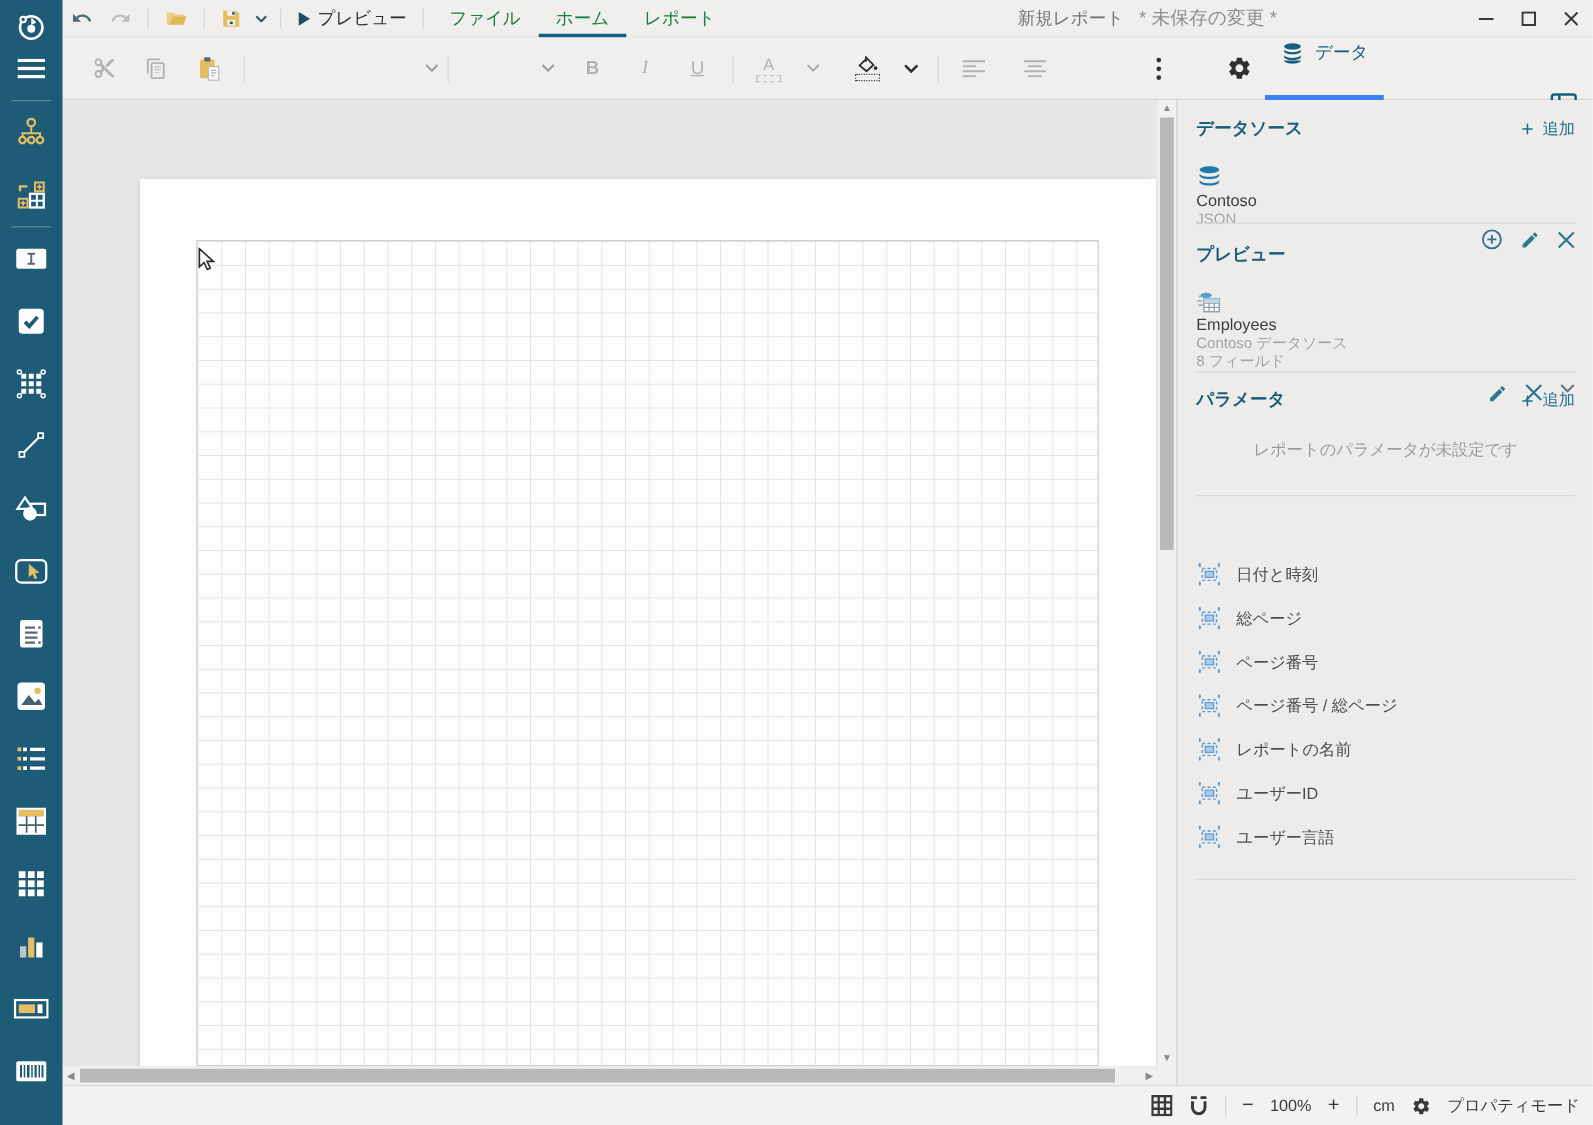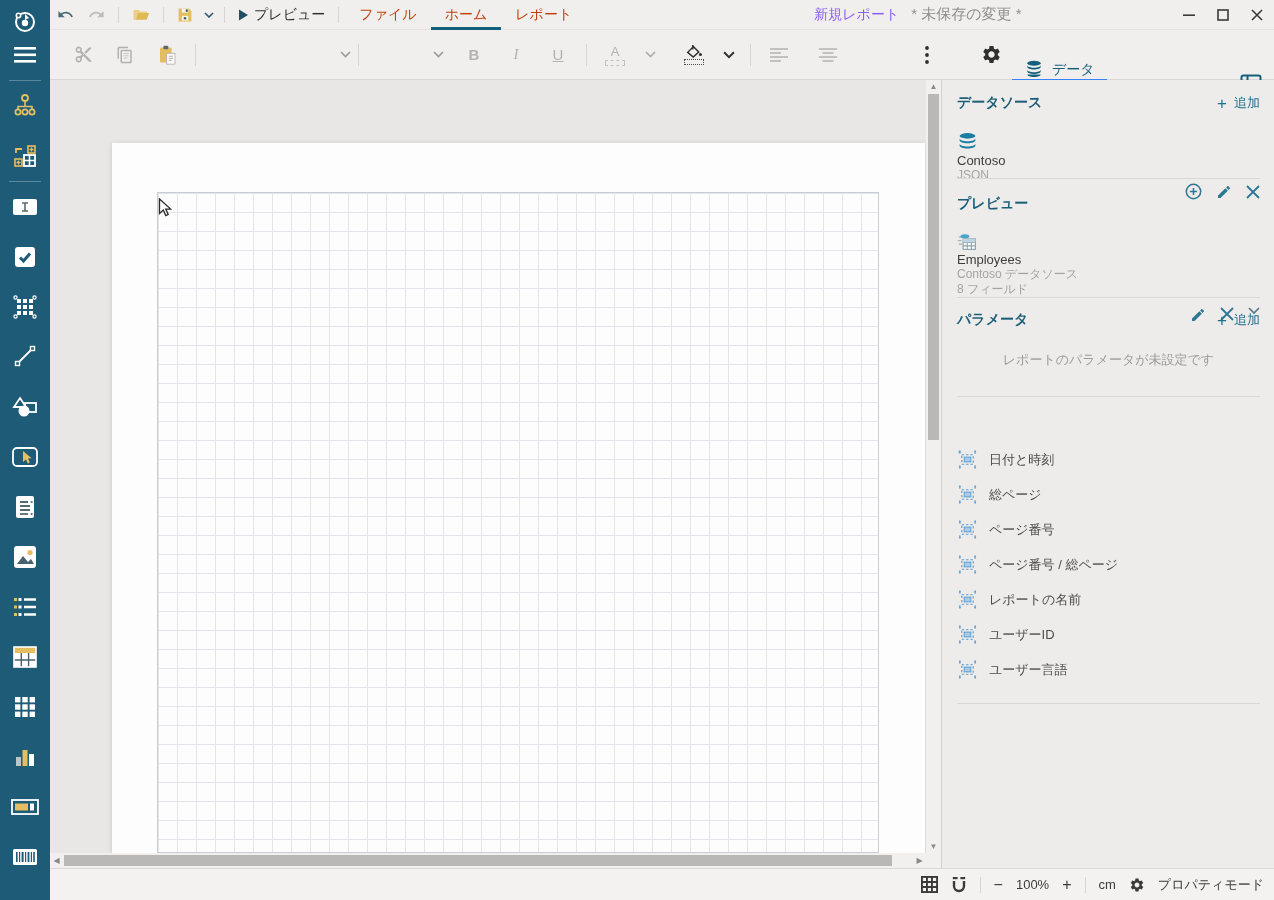--- a/index.html
+++ b/index.html
@@ -15,45 +15,45 @@
 
   
   .sidebar { position:absolute; left:0; top:0; width:50px; height:900px; background:#1e5b76; z-index:6; }
   .sb-item { position:absolute; left:0; width:50px; height:36px; display:flex; align-items:center; justify-content:center; cursor:pointer; }
   .sb-divider { position:absolute; left:9px; width:32px; height:1px; background:rgba(255,255,255,.28); }
 
   
   .titlebar { position:absolute; left:50px; top:0; right:0; height:30px; background:#f0efee; display:flex; align-items:center; border-bottom:1px solid #e6e5e3; }
   .tb-btn { height:28px; display:flex; align-items:center; justify-content:center; padding:10px 7px; cursor:pointer; }
   .tb-sep { width:1px; height:16px; background:#d6d5d3; margin:0 6px; }
-  .menu-tab { height:30px; display:flex; align-items:center; padding:0 14px; font-size:14px; color:#c2410c; cursor:pointer; border-bottom:3px solid transparent; padding-top:3px; }
+  .menu-tab { height:30px; display:flex; align-items:center; padding:0 14px; font-size:14px; color:#15803d; cursor:pointer; border-bottom:3px solid transparent; padding-top:3px; }
   .menu-tab.active { border-bottom-color:#14607c; }
   .preview-label { font-size:14px; color:#2f2f2f; margin-left:5px; }
-  .doc-title { font-size:14px; color:#8b5cf6; margin-left:228px; white-space:nowrap; }
+  .doc-title { font-size:14px; color:#737373; margin-left:228px; white-space:nowrap; }
   .doc-unsaved { font-size:15px; color:#8f8e8c; margin-left:12px; white-space:nowrap; }
   .win-controls { margin-left:auto; display:flex; align-items:center; }
   .win-btn { width:34px; height:28px; display:flex; align-items:center; justify-content:center; cursor:pointer; }
 
   
   .toolbar { position:absolute; left:50px; top:30px; right:0; height:50px; background:#f0efee; border-bottom:1px solid #d9d8d6; display:flex; align-items:center; padding-left:12px; }
   .tool-btn { height:34px; min-width:32px; display:flex; align-items:center; justify-content:center; margin:0 5px; cursor:pointer; }
   .tool-sep { width:1px; height:22px; background:#d6d5d3; margin:0 7px; }
   .combo { display:flex; align-items:center; justify-content:flex-end; height:26px; cursor:pointer; }
   .combo.font { width:148px; }
   .combo.size { width:78px; }
   .glyph-btn { font-size:15px; color:#b3b2b0; }
   .glyph-b { font-weight:bold; }
   .glyph-i { font-family:"Liberation Serif", serif; font-style:italic; }
   .glyph-u { text-decoration:underline; }
   .colorbtn { display:flex; flex-direction:column; align-items:center; }
   .swatch { width:20px; height:6px; border:1px dashed #c2c1bf; margin-top:1px; }
   .swatch.dark { border-color:#4a4a4a; border-style:dotted; }
   .dots { margin-left:62px; }
   .right-tools { display:flex; align-items:center; height:50px; margin-left:22px; }
-  .data-tab { height:50px; display:flex; align-items:flex-end; gap:8px; padding:0 12px; border-bottom:1px solid #3b82f6; padding-top:3px; cursor:pointer; }
+  .data-tab { height:50px; display:flex; align-items:flex-start; gap:8px; padding:0 12px; border-bottom:4px solid #3b82f6; padding-top:3px; cursor:pointer; }
   .data-tab-label { color:#14607c; font-size:14px; }
   .panel-toggle { position:absolute; right:12px; top:44px; cursor:pointer; }
 
   
   .canvas { position:absolute; left:50px; top:80px; width:891px; bottom:32px; background:#e8e7e5; overflow:hidden; }
   .page { position:absolute; left:62px; top:63px; width:813px; height:710px; background:#fdfdfd; box-shadow:0 1px 5px rgba(0,0,0,.14); }
   .design-grid { position:absolute; left:45px; top:49px; width:722px; height:661px; border:1px solid #c9ccd2;
     background-image: linear-gradient(to right, #e4e5ea 1px, transparent 1px), linear-gradient(to bottom, #e4e5ea 1px, transparent 1px);
     background-size: 19px 19px; }
   .cursor { position:absolute; left:108px; top:118px; z-index:4; pointer-events:none; }

